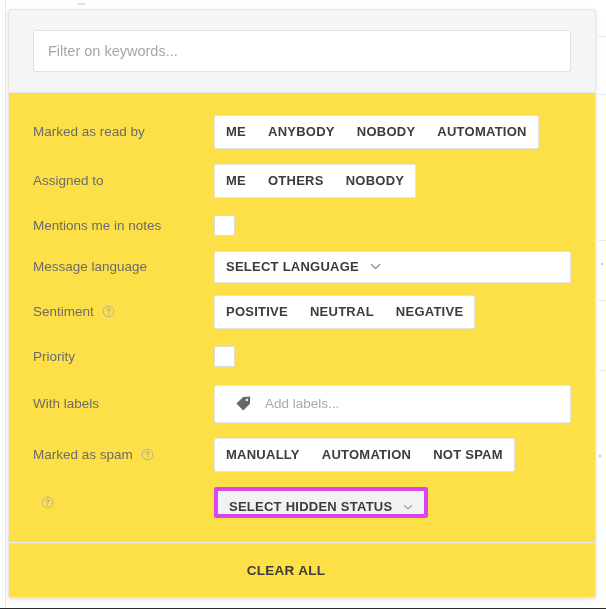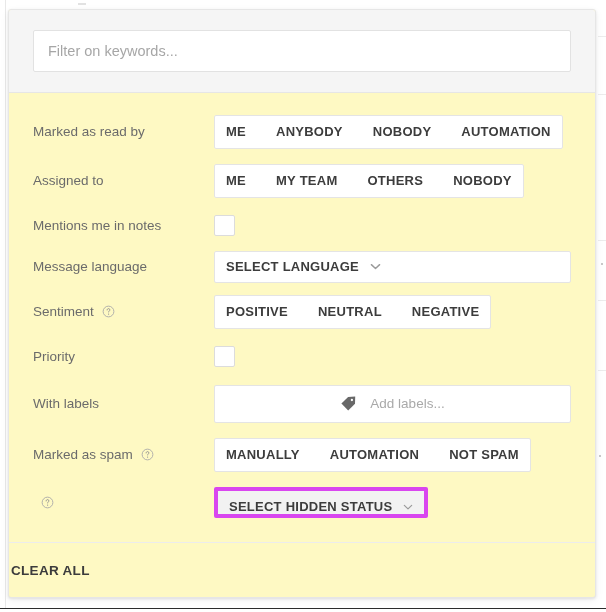--- a/index.html
+++ b/index.html
@@ -59,21 +59,21 @@
     border-top: 1px solid #2b2b2b;
   }
 
   
   .panel {
     position: absolute;
     left: 8px;
     top: 9px;
     width: 588px;
     height: 589px;
-    background: #fef9c3;
+    background: #fde047;
     border: 1px solid #e6e6e6;
     border-radius: 3px;
     box-sizing: border-box;
     box-shadow: 0 1px 3px rgba(0,0,0,0.10), 0 3px 10px rgba(0,0,0,0.05);
     overflow: hidden;
   }
 
   .panel-header {
     background: #f5f5f5;
     border-bottom: 1px solid #e6e6e6;
@@ -136,21 +136,20 @@
 
   
   .seg-group {
     display: inline-flex;
     align-items: center;
     border: 1px solid #e4e4e4;
     border-radius: 2px;
     background: #ffffff;
     height: 34px;
     box-sizing: border-box;
-    gap: 8px;
   }
   .seg-btn {
     font-family: "Liberation Sans", sans-serif;
     font-size: 13px;
     font-weight: bold;
     color: #3c3c3c;
     letter-spacing: 0.25px;
     padding: 0 11px;
     height: 100%;
     display: flex;
@@ -199,21 +198,20 @@
     width: 361px;
     height: 38px;
     box-sizing: border-box;
     border: 1px solid #e4e4e4;
     border-radius: 2px;
     background: #ffffff;
     display: flex;
     align-items: center;
     padding: 0 20px;
     cursor: text;
-    justify-content: center;
   }
   .tag-icon { width: 17px; height: 17px; flex: 0 0 17px; line-height: 0; }
   .labels-placeholder {
     margin-left: 13px;
     font-size: 13.5px;
     color: #a9a9a9;
   }
 
   
   .select-grey {
@@ -229,21 +227,21 @@
   }
   .select-grey .select-text { color: #3c3c3c; }
   .chev { margin-left: 9px; line-height: 0; }
 
   
   .panel-footer {
     border-top: 1px solid #ececec;
     height: 56px;
     display: flex;
     align-items: center;
-    justify-content: flex-start;
+    justify-content: center;
     padding-right: 32px;
     box-sizing: border-box;
   }
   .clear-all {
     font-family: "Liberation Sans", sans-serif;
     font-size: 13.5px;
     font-weight: bold;
     letter-spacing: 0.3px;
     color: #3c3c3c;
     background: none;
@@ -287,21 +285,20 @@
           <button class="seg-btn">AUTOMATION</button>
         </div>
       </div>
 
       <div class="row row-seg">
         <div class="row-label">
           <span>Assigned to</span>
         </div>
         <div class="seg-group">
           <button class="seg-btn">ME</button>
-          <button class="seg-btn">MY TEAM</button>
           <button class="seg-btn">OTHERS</button>
           <button class="seg-btn">NOBODY</button>
         </div>
       </div>
 
       <div class="row row-check">
         <div class="row-label">
           <span>Mentions me in notes</span>
         </div>
         <div class="checkbox"></div>

